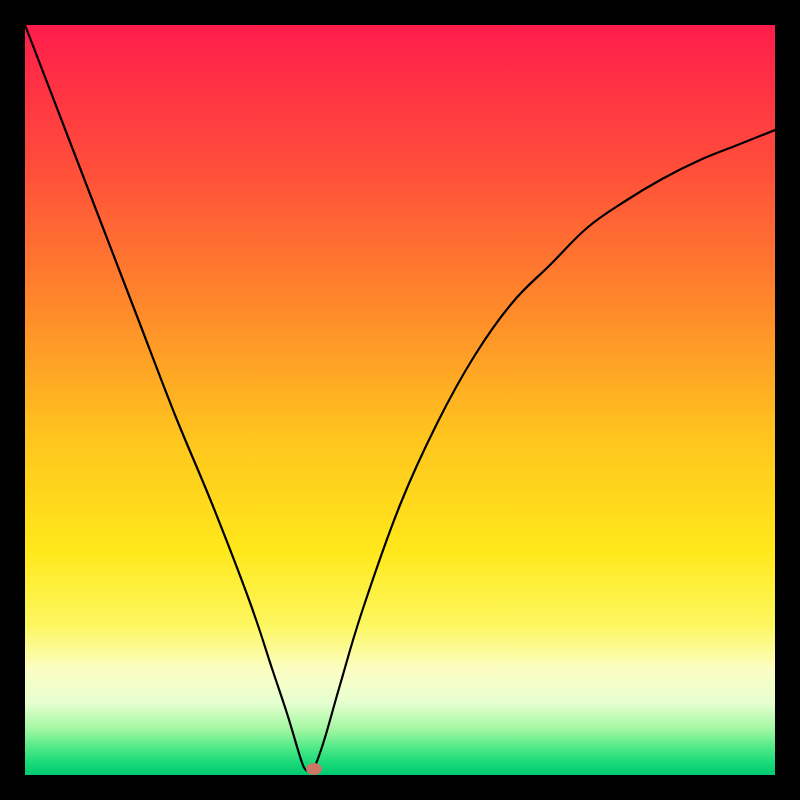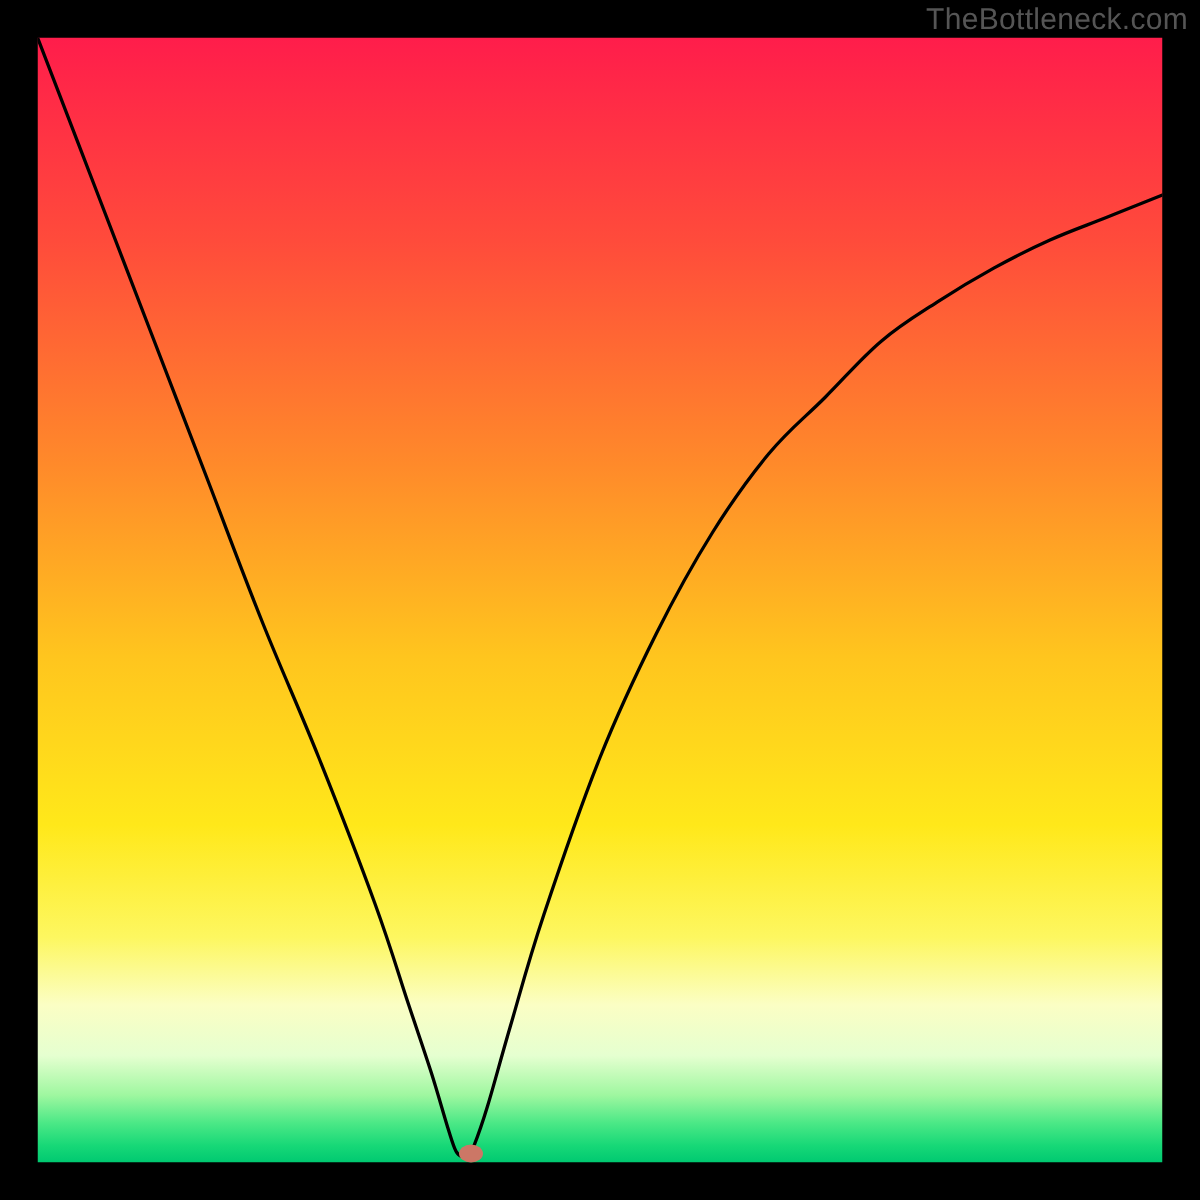--- a/index.html
+++ b/index.html
@@ -45,21 +45,20 @@
   .marker {
     position: absolute;
     border-radius: 50%;
     z-index: 3;
   }
 </style>
 </head>
 <body>
 
 <div class="frame">
-  <div class="watermark">TheBottleneck.com</div>
   <div class="plot-area">
     <svg class="gradient-bg" width="750" height="750" viewBox="0 0 750 750" preserveAspectRatio="none">
       <defs>
         <linearGradient id="bg-grad" x1="0" y1="0" x2="0" y2="1">
             <stop offset="0%" stop-color="#ff1d4b"></stop>
             <stop offset="18%" stop-color="#ff4b3b"></stop>
             <stop offset="38%" stop-color="#ff8a2a"></stop>
             <stop offset="55.00000000000001%" stop-color="#ffc51e"></stop>
             <stop offset="70%" stop-color="#ffe81a"></stop>
             <stop offset="80%" stop-color="#fdf760"></stop>

